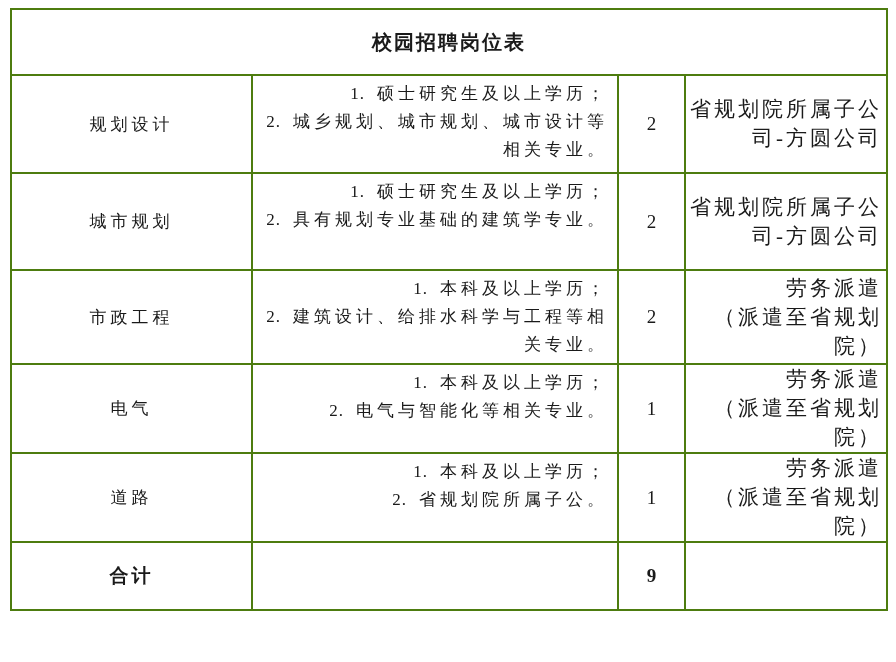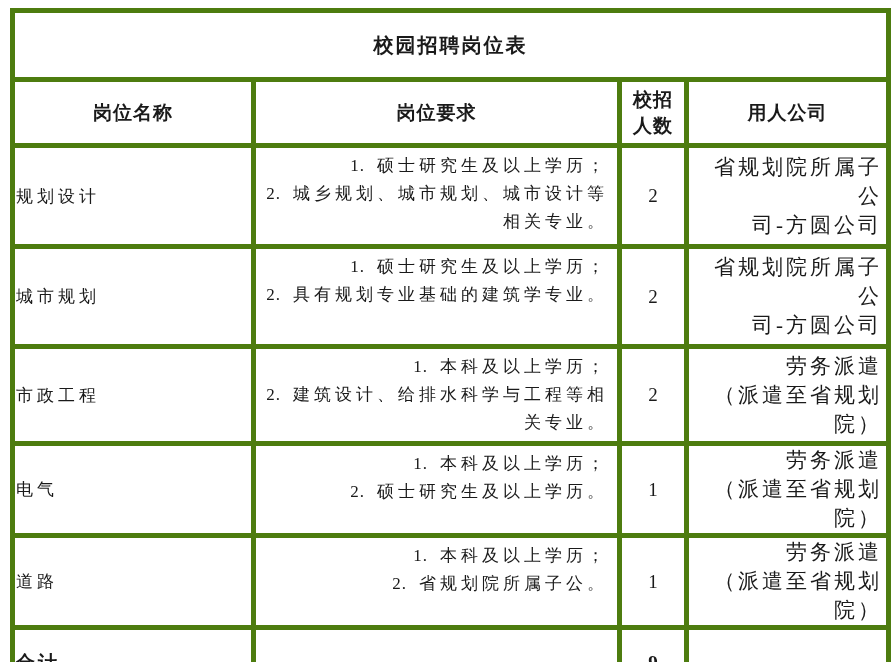--- a/index.html
+++ b/index.html
@@ -14,21 +14,21 @@
   .page {
     padding: 8px 10px;
   }
   table.job-table {
     border-collapse: collapse;
     table-layout: fixed;
     width: 876px;
     border: 2px solid #000;
   }
   table.job-table td {
-    border: 5px solid #4d7c0f;
+    border: 2px solid #4d7c0f;
     overflow: hidden;
   }
   col.c1 { width: 241px; }
   col.c2 { width: 366px; }
   col.c3 { width: 67px; }
   col.c4 { width: 202px; }
 
   td.title-cell {
     height: 62px;
     text-align: center;
@@ -47,20 +47,21 @@
     letter-spacing: 1px;
     border-bottom: 2px solid #000;
   }
   td.h-count {
     padding: 0 10px;
     line-height: 26px;
     letter-spacing: 2px;
   }
 
   td.c-pos {
+    text-align: center;
     vertical-align: middle;
     font-size: 17px;
     letter-spacing: 4px;
   }
   td.c-req {
     vertical-align: top;
     padding: 4px 9px 0 8px;
     font-size: 17px;
     letter-spacing: 4px;
     line-height: 28px;
@@ -108,26 +109,20 @@
       <col class="c1">
         <col class="c2">
         <col class="c3">
         <col class="c4">
     </colgroup>
     <tbody>
       <tr class="title-row">
         <td class="title-cell" colspan="4">校园招聘岗位表</td>
       </tr>
 
-      <tr class="header-row">
-        <td>岗位名称</td>
-        <td>岗位要求</td>
-        <td class="h-count">校招人数</td>
-        <td>用人公司</td>
-      </tr>
 
       <tr class="r1">
         <td class="c-pos">规划设计</td>
         <td class="c-req">
           <div class="req"><span class="req-n">1.</span><span class="req-t">硕士研究生及以上学历；</span></div>
           <div class="req"><span class="req-n">2.</span><span class="req-t">城乡规划、城市规划、城市设计等相关专业。</span></div>
         </td>
         <td class="c-num">2</td>
         <td class="c-com">
           <div>省规划院所属子公</div>
@@ -159,21 +154,21 @@
         <td class="c-com">
           <div>劳务派遣</div>
           <div>（派遣至省规划院）</div>
         </td>
       </tr>
 
       <tr class="r5">
         <td class="c-pos">电气</td>
         <td class="c-req">
           <div class="req"><span class="req-n">1.</span><span class="req-t">本科及以上学历；</span></div>
-          <div class="req"><span class="req-n">2.</span><span class="req-t">硕士研究生及以上学历。</span></div>
+          <div class="req"><span class="req-n">2.</span><span class="req-t">电气与智能化等相关专业。</span></div>
         </td>
         <td class="c-num">1</td>
         <td class="c-com">
           <div>劳务派遣</div>
           <div>（派遣至省规划院）</div>
         </td>
       </tr>
 
       <tr class="r6">
         <td class="c-pos">道路</td>

